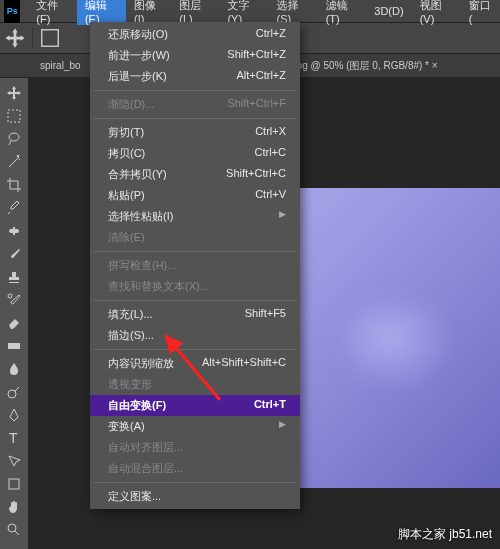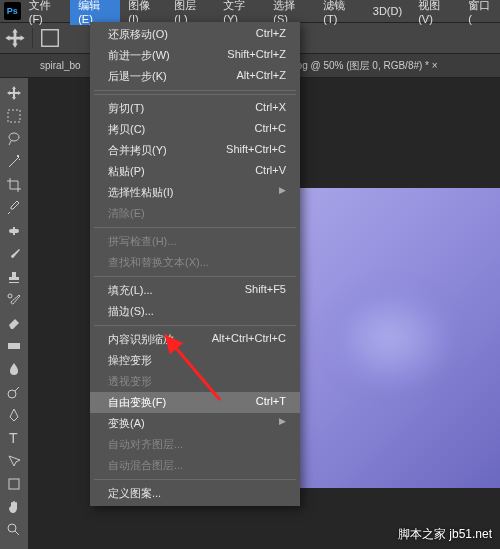--- a/index.html
+++ b/index.html
@@ -1,35 +1,35 @@
 <!DOCTYPE html>
 <html><head>
 <meta charset="utf-8">
 <style>
 * { margin: 0; padding: 0; box-sizing: border-box; font-family: "Microsoft YaHei", sans-serif; }
 body { width: 500px; height: 549px; background: #535353; overflow: hidden; position: relative; }
 .menubar { background: #454545; height: 22px; display: flex; align-items: center; padding-left: 4px; font-size: 11px; color: #e0e0e0; }
-.ps-logo { width: 18px; height: 18px; background: #000000; color: #31a8ff; font-weight: bold; font-size: 9px; display: flex; align-items: center; justify-content: center; border-radius: 2px; margin-right: 0; }
+.ps-logo { width: 18px; height: 24px; background: #000000; color: #31a8ff; font-weight: bold; font-size: 9px; display: flex; align-items: center; justify-content: center; border-radius: 2px; margin-right: 8px; }
 .menubar-item { padding: 0 8px; cursor: default; }
 .menubar-item.active { background: #3a7fd6; color: #fff; }
 .optbar { background: #454545; height: 32px; border-top: 1px solid #222; border-bottom: 1px solid #222; display: flex; align-items: center; padding-left: 4px; gap: 6px; }
 .opt-icon { width: 22px; height: 22px; display: flex; align-items: center; justify-content: center; color: #ccc; }
 .opt-sep { width: 1px; height: 20px; background: #333; }
 .tabbar { background: #3c3c3c; height: 24px; display: flex; align-items: center; padding-left: 32px; font-size: 10px; color: #ccc; border-bottom: 1px solid #222; }
 .tab { padding: 0 8px; }
 .workspace { position: relative; height: calc(549px - 78px); background: #2a2a2a; }
 .toolbar { position: absolute; left: 0; top: 0; width: 28px; background: #535353; height: 100%; padding-top: 4px; }
 .tool { width: 24px; height: 22px; margin: 0 auto 1px; display: flex; align-items: center; justify-content: center; color: #ccc; cursor: default; }
 .tool svg { width: 16px; height: 16px; }
 .canvas-area { position: absolute; left: 28px; top: 0; right: 0; bottom: 0; background: #262626; }
 .photo { position: absolute; right: 0; top: 110px; width: 200px; height: 300px; background: linear-gradient(135deg, #a8a4e8 0%, #8c88d8 50%, #6b68c0 100%); }
 .photo::before { content: ""; position: absolute; left: 30px; top: 100px; width: 120px; height: 100px; background: radial-gradient(ellipse, rgba(180,180,240,.8), rgba(100,100,200,.4)); border-radius: 50%; filter: blur(8px); }
 .menu { position: absolute; left: 90px; top: 22px; width: 210px; background: #535353; box-shadow: 3px 3px 10px rgba(0,0,0,.5); font-size: 11px; color: #e8e8e8; padding: 2px 0; z-index: 100; }
 .menu-item { display: flex; justify-content: space-between; padding: 3px 14px 3px 18px; cursor: default; position: relative; }
-.menu-item.highlight { background: #737373; color: #fff; }
+.menu-item.highlight { background: #4c1d95; color: #fff; font-weight: bold; }
 .menu-item.disabled { color: #888; }
 .menu-item .arrow { font-size: 9px; color: #aaa; }
 .menu-sep { height: 1px; background: #6a6a6a; margin: 3px 4px; }
 .red-arrow { position: absolute; left: 150px; top: 320px; z-index: 200; pointer-events: none; }
 .watermark { position: absolute; right: 8px; bottom: 6px; color: #fff; font-size: 12px; text-shadow: 0 0 3px #000; z-index: 300; }
 </style>
 </head>
 <body>
 
 <div class="menubar">
@@ -184,20 +184,24 @@
     </div>
     <div class="menu-item">
       <span>前进一步(W)</span>
       <span>Shift+Ctrl+Z</span>
     </div>
     <div class="menu-item">
       <span>后退一步(K)</span>
       <span>Alt+Ctrl+Z</span>
     </div>
     <div class="menu-sep"></div>
+    <div class="menu-item disabled">
+      <span>渐隐(D)...</span>
+      <span>Shift+Ctrl+F</span>
+    </div>
     <div class="menu-sep"></div>
     <div class="menu-item">
       <span>剪切(T)</span>
       <span>Ctrl+X</span>
     </div>
     <div class="menu-item">
       <span>拷贝(C)</span>
       <span>Ctrl+C</span>
     </div>
     <div class="menu-item">
@@ -226,24 +230,21 @@
     <div class="menu-item">
       <span>填充(L)...</span>
       <span>Shift+F5</span>
     </div>
     <div class="menu-item">
       <span>描边(S)...</span>
     </div>
     <div class="menu-sep"></div>
     <div class="menu-item">
       <span>内容识别缩放</span>
-      <span>Alt+Ctrl+Ctrl+C</span>
-    </div>
-    <div class="menu-item">
-      <span>操控变形</span>
+      <span>Alt+Shift+Shift+C</span>
     </div>
     <div class="menu-item disabled">
       <span>透视变形</span>
     </div>
     <div class="menu-item highlight">
       <span>自由变换(F)</span>
       <span>Ctrl+T</span>
     </div>
     <div class="menu-item">
       <span>变换(A)</span>

